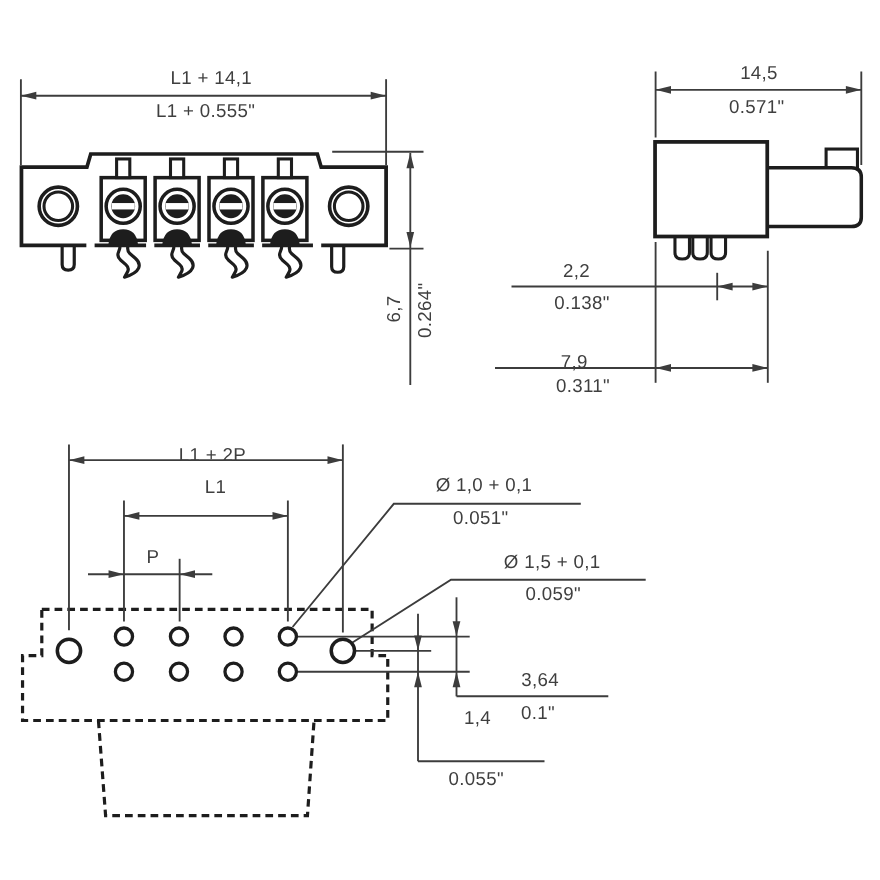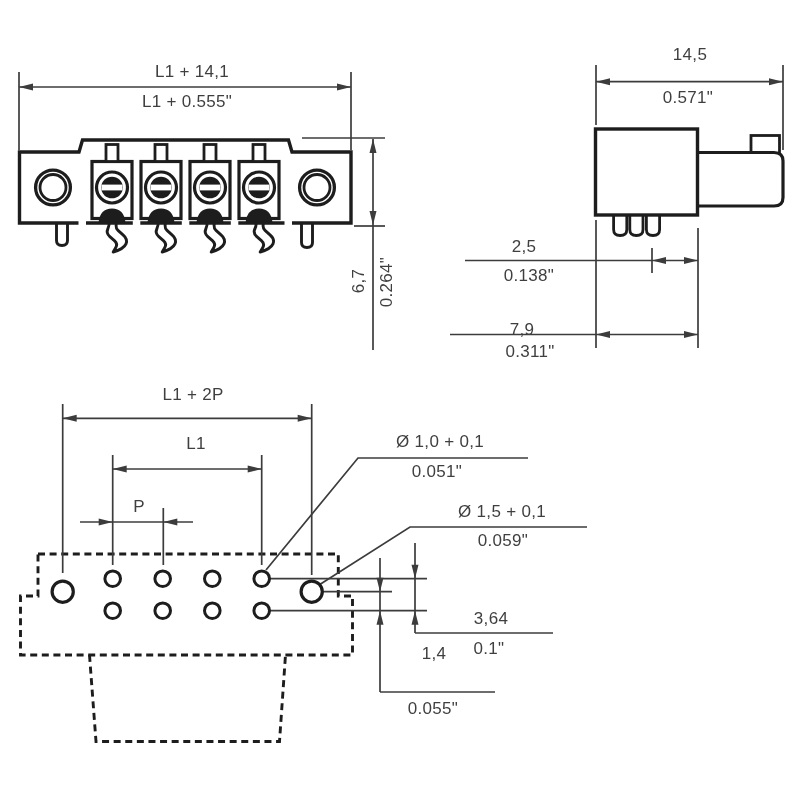--- a/index.html
+++ b/index.html
@@ -208,28 +208,28 @@
     <circle cx="212.3" cy="610.7" r="7.8" stroke-width="3"></circle>
     <circle cx="261.7" cy="610.7" r="7.8" stroke-width="3"></circle>
   </g>
 </svg>
 
 <div class="lbl" style="left:192px;top:71px">L1 + 14,1</div>
 <div class="lbl" style="left:187px;top:101px">L1 + 0.555"</div>
 <div class="lbl rot" style="left:358px;top:281px">6,7</div>
 <div class="lbl rot" style="left:386px;top:282px">0.264"</div>
 
-<div class="lbl" style="left:690px;top:54px">14,5</div>
+<div class="lbl" style="left:690px;top:66px">14,5</div>
 <div class="lbl" style="left:688px;top:97px">0.571"</div>
-<div class="lbl" style="left:524px;top:246px">2,5</div>
+<div class="lbl" style="left:524px;top:246px">2,2</div>
 <div class="lbl" style="left:529px;top:275px">0.138"</div>
 <div class="lbl" style="left:522px;top:329px">7,9</div>
 <div class="lbl" style="left:530px;top:351px">0.311"</div>
 
-<div class="lbl" style="left:193px;top:394px">L1 + 2P</div>
+<div class="lbl" style="left:193px;top:414px">L1 + 2P</div>
 <div class="lbl" style="left:196px;top:443px">L1</div>
 <div class="lbl" style="left:139px;top:506px">P</div>
 <div class="lbl" style="left:440px;top:441px">Ø 1,0 + 0,1</div>
 <div class="lbl" style="left:437px;top:471px">0.051"</div>
 <div class="lbl" style="left:502px;top:511px">Ø 1,5 + 0,1</div>
 <div class="lbl" style="left:503px;top:540px">0.059"</div>
 <div class="lbl" style="left:491px;top:618px">3,64</div>
 <div class="lbl" style="left:489px;top:648px">0.1"</div>
 <div class="lbl" style="left:434px;top:653px">1,4</div>
 <div class="lbl" style="left:433px;top:708px">0.055"</div>

